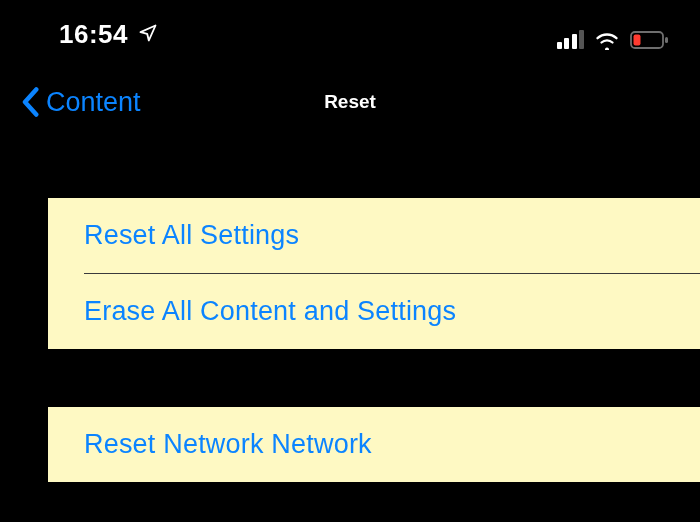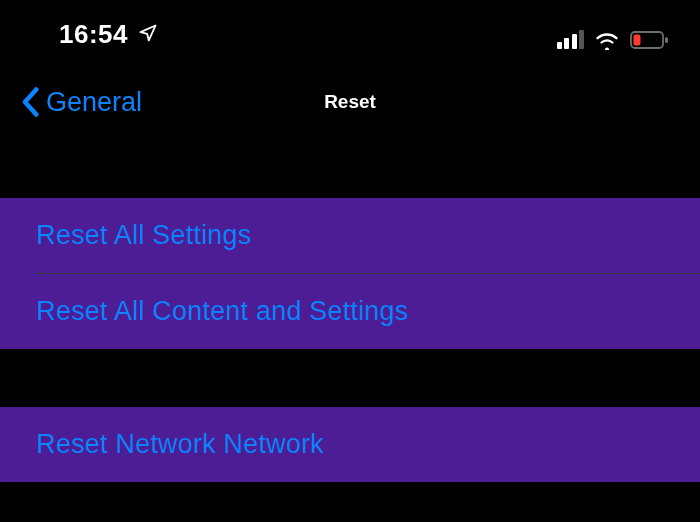--- a/index.html
+++ b/index.html
@@ -82,21 +82,22 @@
       transform: translateX(-50%);
       color: #fff;
       font-size: 19px;
       font-weight: 600;
     }
     .spacer-dark {
       background: #000;
       height: 56px;
     }
     .section {
-      background: #4c1d95;
+      background: #fef9c3;
+      margin-left: 48px;
     }
     .cell {
       padding: 22px 36px;
       color: #0b84ff;
       font-size: 27px;
       font-weight: 400;
       letter-spacing: 0.2px;
       cursor: pointer;
     }
     .separator {
@@ -149,34 +150,34 @@
   </div>
 </div>
 
 <div class="nav-bar">
   <div class="back-button">
     <span class="chevron-back">
       <svg width="20" height="30" viewBox="0 0 14 24" fill="none">
         <path d="M12 2 L3 12 L12 22" stroke="#0b84ff" stroke-width="3.6" stroke-linecap="round" stroke-linejoin="round"></path>
       </svg>
     </span>
-    <span>General</span>
+    <span>Content</span>
   </div>
   <div class="nav-title">Reset</div>
 </div>
 
 <div class="spacer-dark"></div>
 
 <div class="section">
   <div class="cell">
     <span>Reset All Settings</span>
   </div>
   <div class="separator"></div>
   <div class="cell">
-    <span>Reset All Content and Settings</span>
+    <span>Erase All Content and Settings</span>
   </div>
 </div>
 
 <div class="spacer-mid"></div>
 
 <div class="section">
   <div class="cell">
     <span>Reset Network Network</span>
   </div>
 </div>

